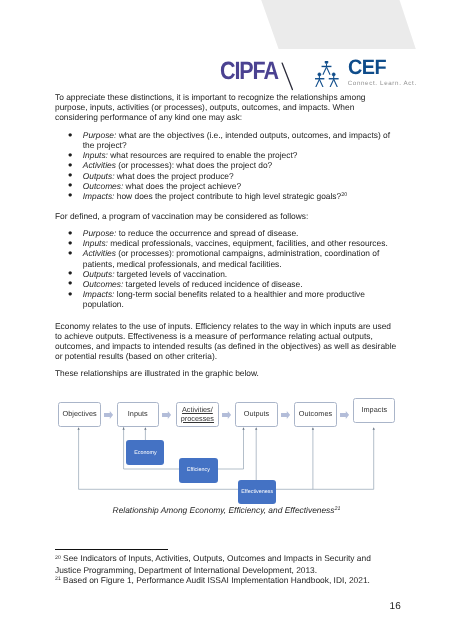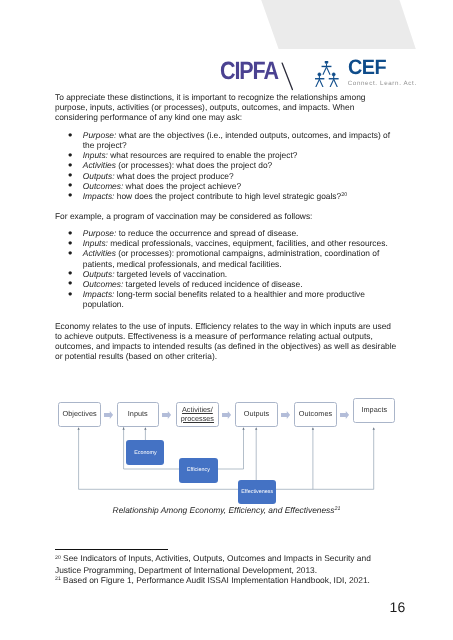--- a/index.html
+++ b/index.html
@@ -33,21 +33,21 @@
   .blist li{position:relative;padding-left:27.8px;}
   .blist li .bul{position:absolute;left:12.9px;top:-0.15px;font-size:12.5px;}
   .it{font-style:italic;}
   sup{font-size:5.3px;vertical-align:baseline;position:relative;top:-3.0px;}
 
   .caption{font-style:italic;text-align:center;margin:0;}
   .fnsep{position:absolute;left:55px;width:113px;height:1px;background:#111;}
   .fnblock{position:absolute;left:55px;width:340px;font-size:8.4px;line-height:9.95px;}
   .fnblock p{margin:0;text-indent:0;position:relative;}
   .fnblock sup{font-size:5.2px;top:-2.7px;}
-  .pageno{position:absolute;left:389.6px;top:602.3px;font-size:14px;line-height:10.05px;}
+  .pageno{position:absolute;left:389.6px;top:602.3px;font-size:10px;line-height:10.05px;}
 
   
   .diagram{position:absolute;left:0;top:0;width:399px;height:640px;pointer-events:none;margin-top:8px;}
   .dlines{position:absolute;left:0;top:0;}
   .dbox{position:absolute;box-sizing:border-box;border:0.75px solid #aab5c9;border-radius:2.6px;
         background:#fff;display:flex;align-items:center;justify-content:center;
         font-size:7.3px;color:#333333;text-align:center;line-height:8.9px;}
   .darrow{position:absolute;line-height:0;}
   .fbox{position:absolute;box-sizing:border-box;border-radius:3px;background:#4472c4;
         display:flex;align-items:center;justify-content:center;
@@ -105,30 +105,31 @@
   <div class="content">
     <p class="blk para" style="top:91.95px">To appreciate these distinctions, it is important to recognize the relationships among purpose, inputs, activities (or processes), outputs, outcomes, and impacts. When considering performance of any kind one may ask:</p>
     <ul class="blk blist" id="list1" style="top:130.35px">
         <li><span class="bul">•</span><span class="it">Purpose:</span><span> what are the objectives (i.e., intended outputs, outcomes, and impacts) of the project?</span></li>
         <li><span class="bul">•</span><span class="it">Inputs:</span><span> what resources are required to enable the project?</span></li>
         <li><span class="bul">•</span><span class="it">Activities</span><span> (or processes): what does the project do?</span></li>
         <li><span class="bul">•</span><span class="it">Outputs:</span><span> what does the project produce?</span></li>
         <li><span class="bul">•</span><span class="it">Outcomes:</span><span> what does the project achieve?</span></li>
         <li><span class="bul">•</span><span class="it">Impacts:</span><span> how does the project contribute to high level strategic goals?</span><sup>20</sup></li>
       </ul>
-    <p class="blk para" style="top:211.05px">For example, a program of vaccination may be considered as follows:</p>
+    <p class="blk para" style="top:211.05px">For defined, a program of vaccination may be considered as follows:</p>
     <ul class="blk blist" id="list2" style="top:228.4px">
         <li><span class="bul">•</span><span class="it">Purpose:</span><span> to reduce the occurrence and spread of disease.</span></li>
         <li><span class="bul">•</span><span class="it">Inputs:</span><span> medical professionals, vaccines, equipment, facilities, and other resources.</span></li>
         <li><span class="bul">•</span><span class="it">Activities</span><span> (or processes): promotional campaigns, administration, coordination of patients, medical professionals, and medical facilities.</span></li>
         <li><span class="bul">•</span><span class="it">Outputs:</span><span> targeted levels of vaccination.</span></li>
         <li><span class="bul">•</span><span class="it">Outcomes:</span><span> targeted levels of reduced incidence of disease.</span></li>
         <li><span class="bul">•</span><span class="it">Impacts:</span><span> long-term social benefits related to a healthier and more productive population.</span></li>
       </ul>
     <p class="blk para" style="top:320.85px">Economy relates to the use of inputs. Efficiency relates to the way in which inputs are used to achieve outputs. Effectiveness is a measure of performance relating actual outputs, outcomes, and impacts to intended results (as defined in the objectives) as well as desirable or potential results (based on other criteria).</p>
+    <p class="blk para" style="top:367.95px">These relationships are illustrated in the graphic below.</p>
     <p class="blk caption" style="top:504.65px"><span>Relationship Among Economy, Efficiency, and Effectiveness</span><sup>21</sup></p>
     <div class="fnsep" style="top:549px"></div>
     <div class="fnblock" id="footnotes" style="top:554.2px">
         <p><sup>20</sup><span> See Indicators of Inputs, Activities, Outputs, Outcomes and Impacts in Security and Justice Programming, Department of International Development, 2013.</span></p>
         <p><sup>21</sup><span> Based on Figure 1, Performance Audit ISSAI Implementation Handbook, IDI, 2021.</span></p>
       </div>
   </div>
 
   <div class="diagram" id="diagram">
     <svg class="dlines" width="453" height="640" viewBox="0 0 453 640">

